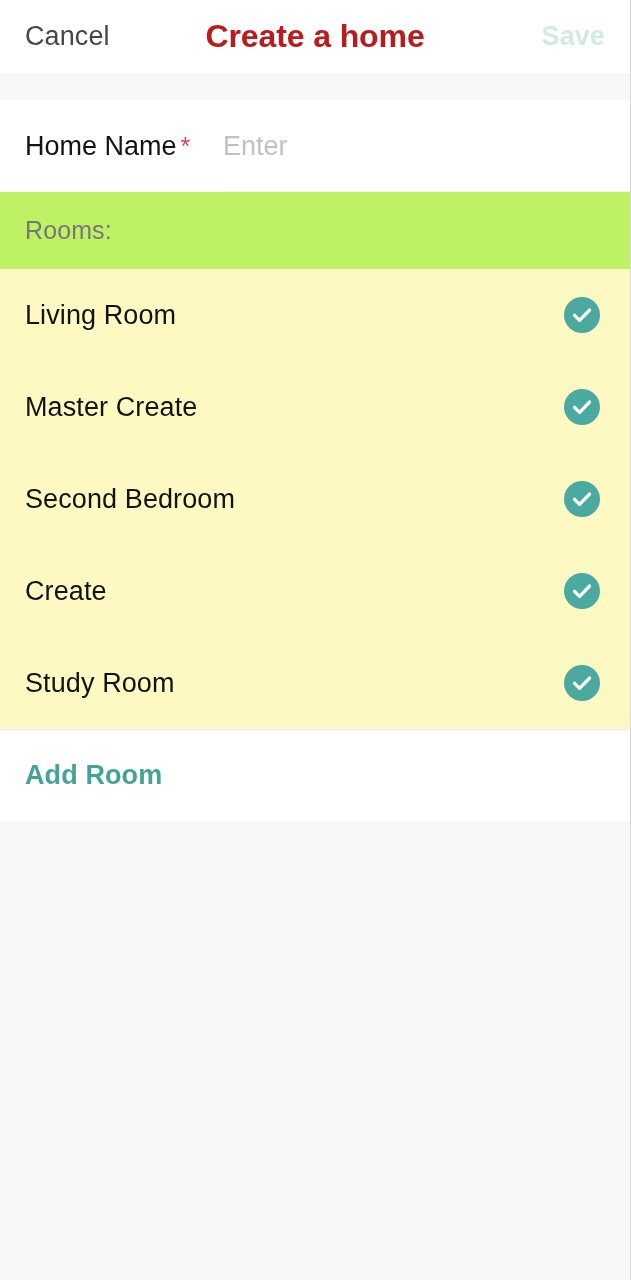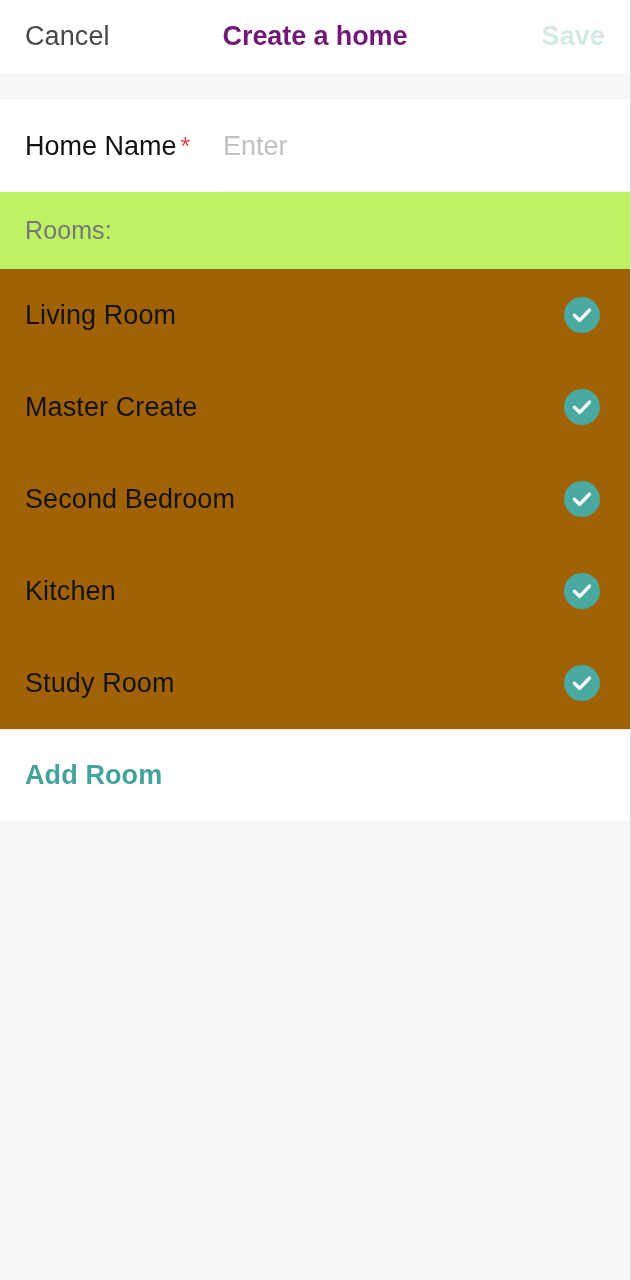--- a/index.html
+++ b/index.html
@@ -41,23 +41,23 @@
     color:#46474a;
     font-weight:400;
     letter-spacing:0.1px;
     white-space:nowrap;
     cursor:pointer;
   }
   .nav-title {
     position:absolute;
     left:0; right:0;
     text-align:center;
-    font-size:27px;
+    font-size:32px;
     font-weight:700;
-    color:#701a75;
+    color:#b91c1c;
     letter-spacing:-0.1px;
     pointer-events:none;
   }
   .nav-save {
     position:relative;
     z-index:2;
     font-size:27px;
     font-weight:700;
     color:#d3e9e6;
     letter-spacing:0.1px;
@@ -137,21 +137,21 @@
 
   
   .list { background:#ffffff; }
 
   .room-row {
     height:92px;
     display:flex;
     align-items:center;
     justify-content:space-between;
     padding:0 30px 0 25px;
-    background:#a16207;
+    background:#fef9c3;
     cursor:pointer;
   }
   .room-name {
     font-size:27px;
     color:#131314;
     letter-spacing:0.1px;
     white-space:nowrap;
   }
 
   .check-circle {
@@ -235,21 +235,21 @@
       </div>
       <div class="room-row">
         <span class="room-name">Second Bedroom</span>
         <span class="check-circle" style="background: rgb(74, 169, 160);">
           <svg width="36" height="36" viewBox="0 0 36 36" aria-hidden="true">
             <path d="M10.5 18.4 L15.6 23.4 L25.5 13.1" fill="none" stroke="#ffffff" stroke-width="3.4" stroke-linecap="round" stroke-linejoin="round"></path>
           </svg>
         </span>
       </div>
       <div class="room-row">
-        <span class="room-name">Kitchen</span>
+        <span class="room-name">Create</span>
         <span class="check-circle" style="background: rgb(74, 169, 160);">
           <svg width="36" height="36" viewBox="0 0 36 36" aria-hidden="true">
             <path d="M10.5 18.4 L15.6 23.4 L25.5 13.1" fill="none" stroke="#ffffff" stroke-width="3.4" stroke-linecap="round" stroke-linejoin="round"></path>
           </svg>
         </span>
       </div>
       <div class="room-row">
         <span class="room-name">Study Room</span>
         <span class="check-circle" style="background: rgb(74, 169, 160);">
           <svg width="36" height="36" viewBox="0 0 36 36" aria-hidden="true">

